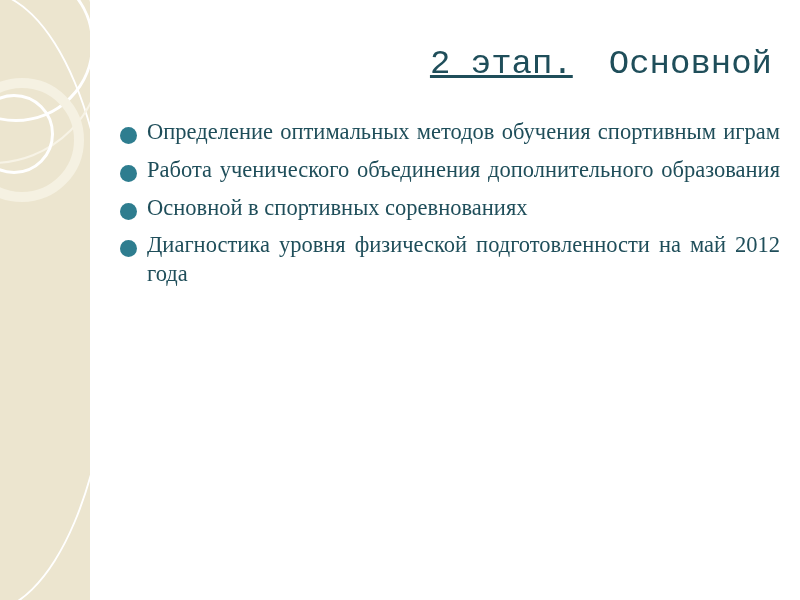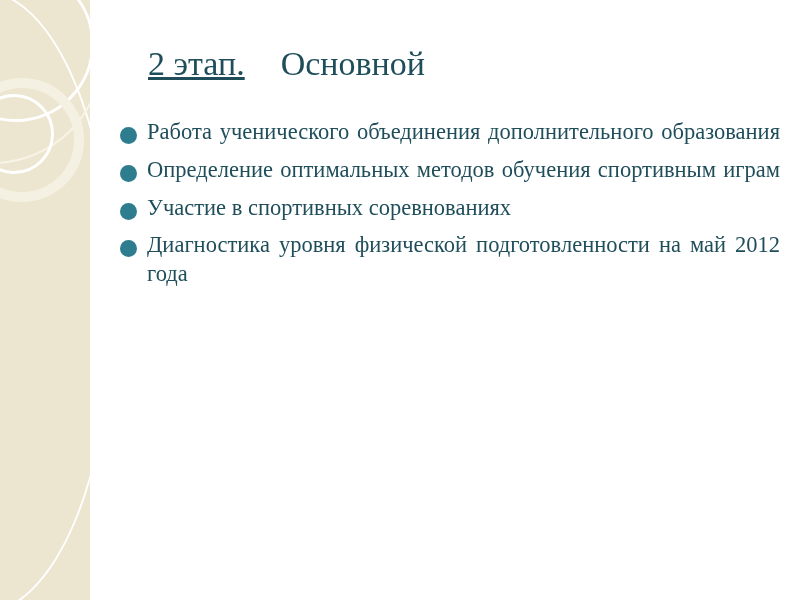--- a/index.html
+++ b/index.html
@@ -89,27 +89,27 @@
   
   .content {
     position: absolute;
     left: 92px;
     top: 0;
     width: 708px;
     height: 600px;
   }
   .title {
     position: absolute;
-    left: 56px;
+    left: 40px;
     top: 45px;
     width: 640px;
-    text-align: left;
+    text-align: right;
     font-size: 34px;
     color: #1f4e5a;
-    font-family: Liberation Serif, serif;
+    font-family: Liberation Mono, monospace;
     white-space: nowrap;
   }
   .title .underlined {
     text-decoration: underline;
   }
   .title .gap {
     display: inline-block;
     width: 36px;
   }
 
@@ -164,32 +164,32 @@
   <div class="content">
 
     <div class="title">
       <span class="underlined">2 этап.</span><span class="gap"></span><span>Основной</span>
     </div>
 
     <div class="bullets">
 
       <div class="bullet-row">
         <div class="bullet-dot"></div>
-        <div class="bullet-text justify-all">Работа ученического объединения дополнительного образования</div>
+        <div class="bullet-text justify-all">Определение оптимальных методов обучения спортивным играм</div>
       </div>
 
       <div class="bullet-row">
         <div class="bullet-dot"></div>
-        <div class="bullet-text justify-all">Определение оптимальных методов обучения спортивным играм</div>
+        <div class="bullet-text justify-all">Работа ученического объединения дополнительного образования</div>
       </div>
 
 
       <div class="bullet-row">
         <div class="bullet-dot"></div>
-        <div class="bullet-text">Участие в спортивных соревнованиях</div>
+        <div class="bullet-text">Основной в спортивных соревнованиях</div>
       </div>
 
       <div class="bullet-row">
         <div class="bullet-dot"></div>
         <div class="bullet-text justify-all">Диагностика уровня физической подготовленности на май 2012 года</div>
       </div>
 
     </div>
   </div>
 </div>

